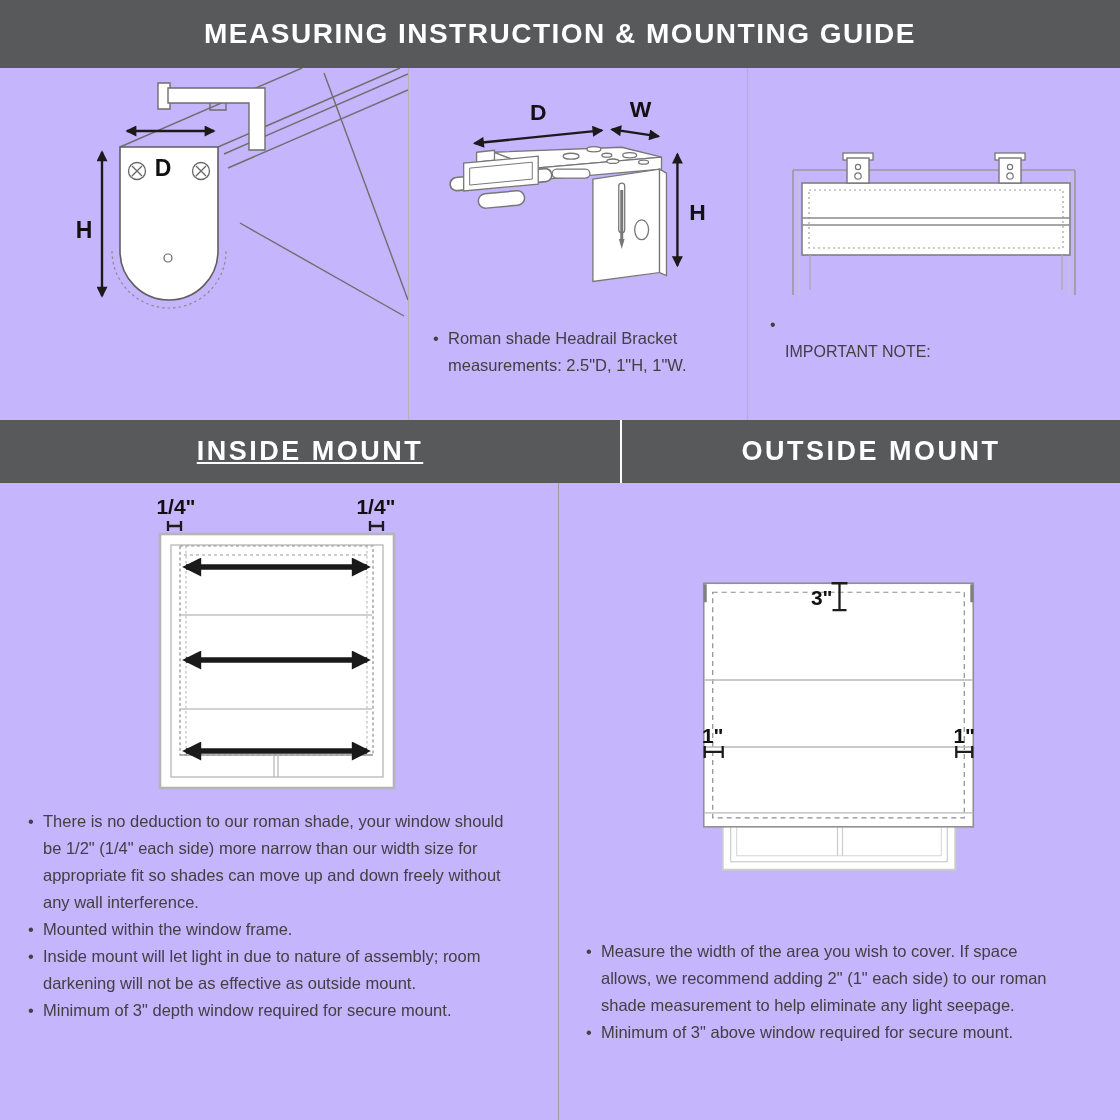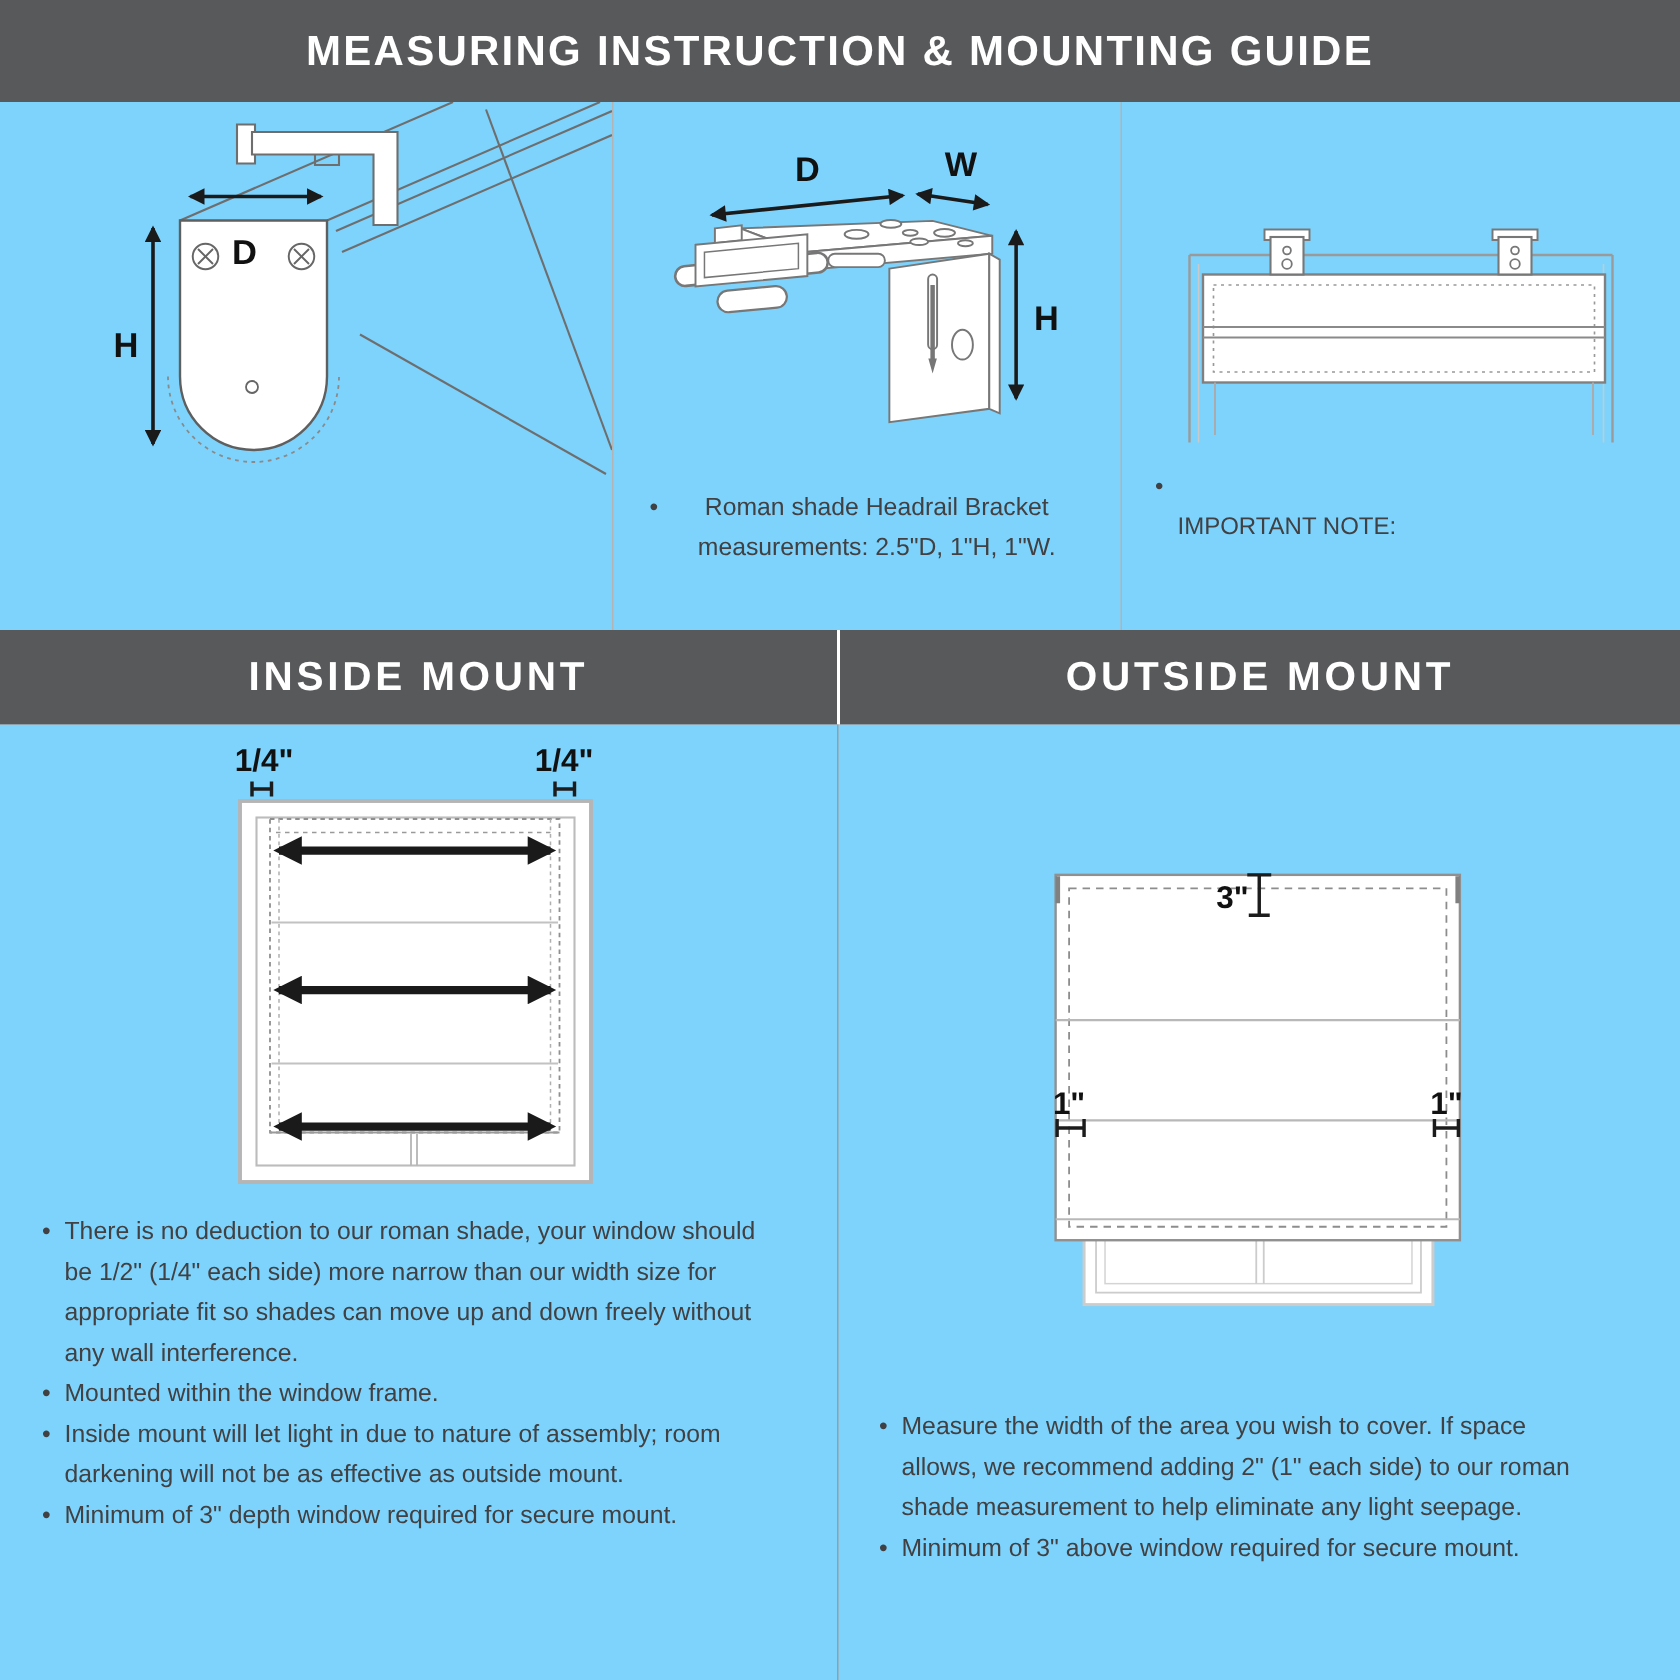--- a/index.html
+++ b/index.html
@@ -1,21 +1,21 @@
 <!DOCTYPE html>
 <html style="--bar: #58595b; --text: #414042; --arrow: #1a1a1a; --line: #9a9a9a;"><head>
 <meta charset="utf-8">
 <style>
   :root{
     --bar:#58595b; --text:#414042; --arrow:#1a1a1a; --line:#9a9a9a;
   }
   *{box-sizing:border-box;}
   html,body{margin:0;padding:0;background:#fff;}
   .page{
-    width:1120px;height:1120px;margin:0 auto;background:#7dd3fc;
+    width:1120px;height:1120px;margin:0 auto;background:#c4b5fd;
     font-family:"Liberation Sans", sans-serif;color:var(--text);
     position:relative;overflow:hidden;
   }
   
   .topbar{
     height:68px;background:var(--bar);display:flex;align-items:center;justify-content:center;
   }
   .topbar h1{
     margin:0;color:#fff;font-size:28px;font-weight:bold;letter-spacing:1.5px;
   }
@@ -28,30 +28,30 @@
   .diag{display:block;width:100%;}
   
   ul.blist{list-style:none;margin:0;padding:0;}
   ul.blist li{
     position:relative;padding-left:15px;white-space:pre-line;
     font-size:16.5px;line-height:27px;color:var(--text);
   }
   ul.blist li::before{content:"\2022";position:absolute;left:0;top:0;}
   .note-body{display:block;white-space:pre-line;}
   .p1 ul.blist{margin:7px 30px 0 32px;}
-  .p2 ul.blist{margin:7px 26px 0 24px;text-align:center;}
+  .p2 ul.blist{margin:7px 26px 0 24px;}
   .p3 ul.blist{margin:5px 10px 0 22px;font-size:16px;}
   .p3 ul.blist li{font-size:16px;}
   
   .midbars{display:flex;height:63px;background:#fff;}
   .bar{
     background:var(--bar);color:#fff;display:flex;align-items:center;justify-content:center;
     font-size:27px;font-weight:bold;letter-spacing:2.5px;
   }
-  .bar-left{width:558px;}
+  .bar-left{width:620px;text-decoration:underline;}
   .bar-right{flex:1;border-left:2px solid #fff;}
   
   .bottomrow{display:flex;height:637px;}
   .mount{display:flex;flex-direction:column;}
   .mount-inside{width:558px;}
   .mount-outside{width:562px;border-left:1px solid #9c9c9c;}
   .mount-inside .diag{margin-top:5px;}
   .mount-outside .diag{margin-top:69px;}
   .mount-inside ul.blist{margin:2px 20px 0 28px;}
   .mount-outside ul.blist{margin:46px 20px 0 27px;}

